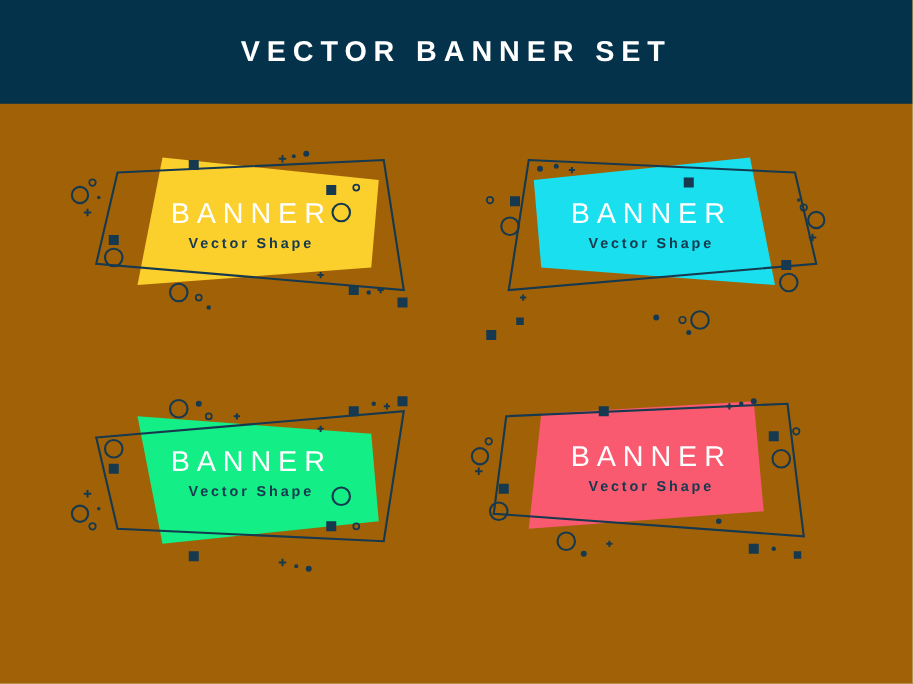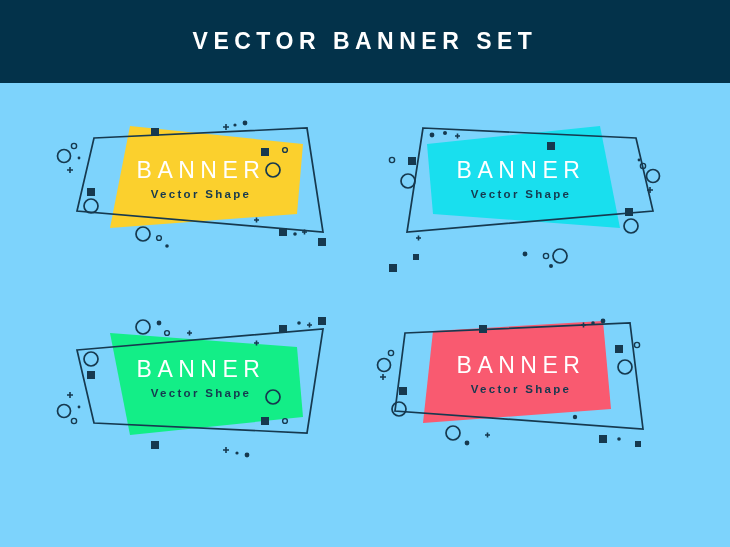--- a/index.html
+++ b/index.html
@@ -10,21 +10,21 @@
     width: 730px;
     height: 547px;
     background: #d9e4eb;
     font-family: "Liberation Sans", sans-serif;
     overflow: hidden;
   }
   .page {
     position: relative;
     width: 730px;
     height: 547px;
-    background: #7dd3fc;
+    background: #a16207;
   }
   .header-bar {
     position: absolute;
     left: 0;
     top: 0;
     width: 730px;
     height: 83px;
     background: #03324a;
     display: flex;
     align-items: center;

